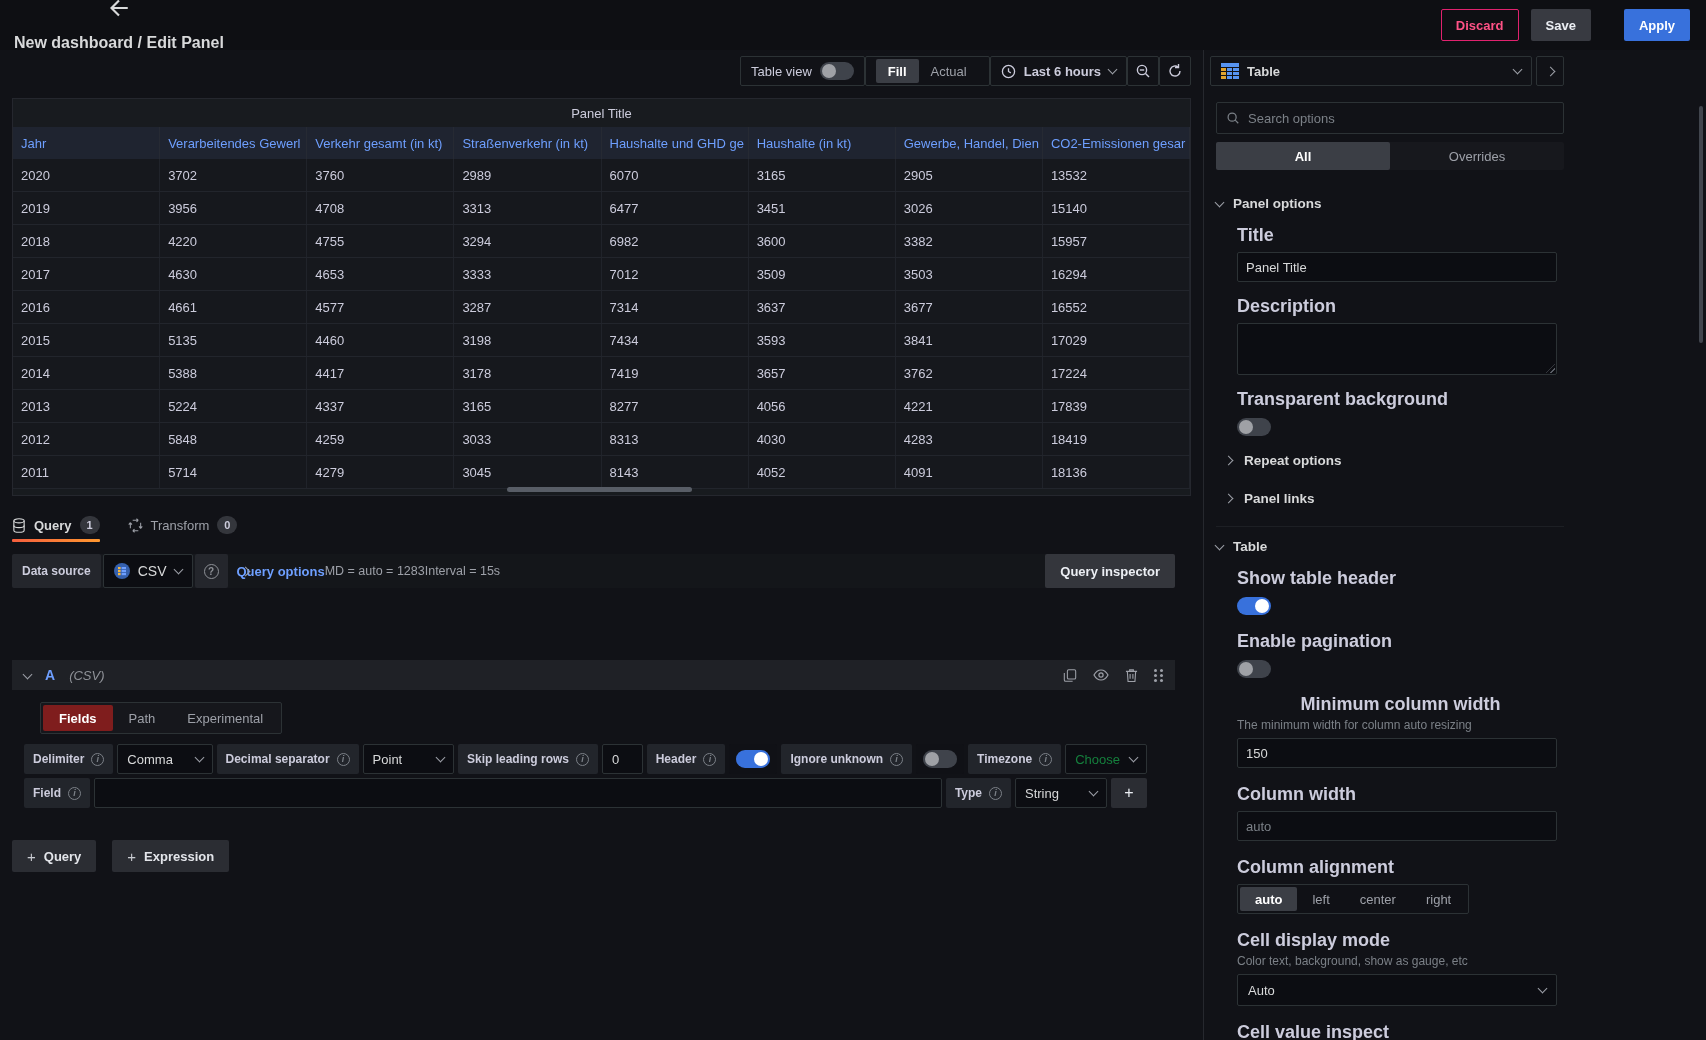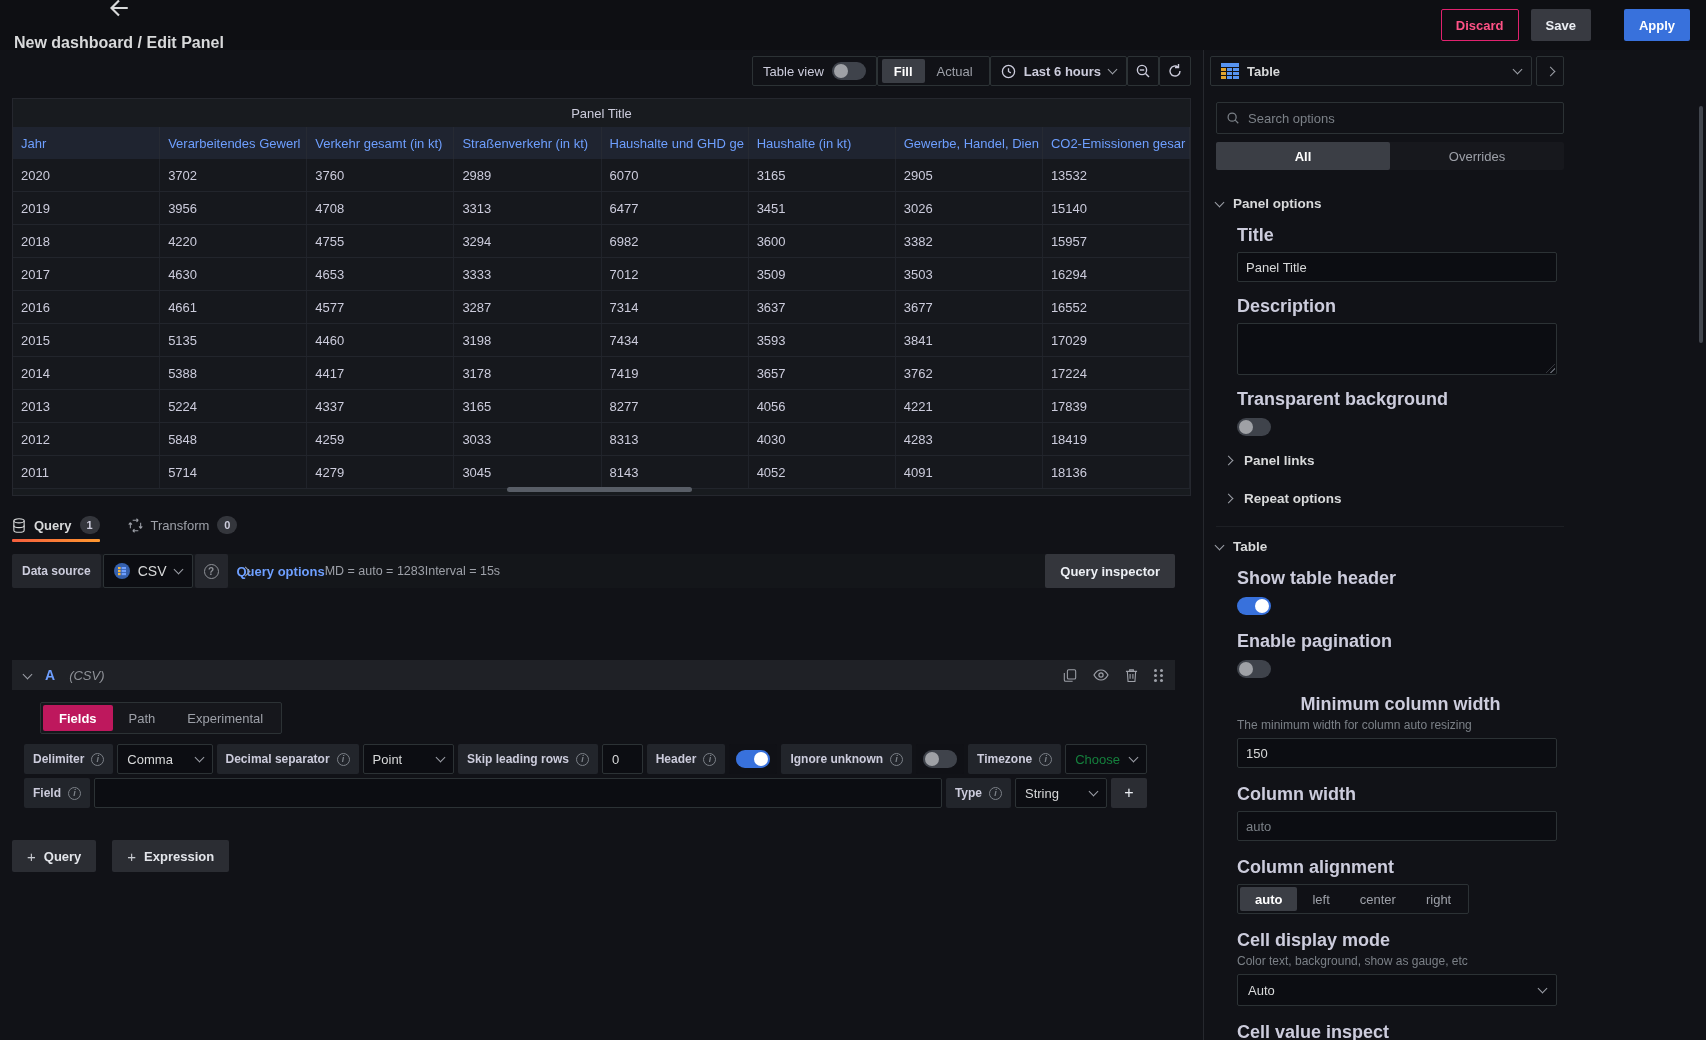--- a/index.html
+++ b/index.html
@@ -19,21 +19,21 @@
 
   
   .content { display:flex; height:990px; }
   .main { width:1203px; position:relative; }
   .vdivider { width:1px; background:#26282e; }
   .sidebar { width:502px; position:relative; }
 
   
   .toolbar { height:30px; margin:6px 12px 0 12px; display:flex; justify-content:flex-end; }
   .tb-box { height:30px; border:1px solid #2c3235; border-radius:2px; display:flex; align-items:center; padding:0 10px; gap:8px; color:#ccccdc; font-weight:500; background:#111217; }
-  .tb-seg { padding:4px; gap:0; }
+  .tb-seg { padding:10px; gap:0; }
   .tb-seg .seg { height:24px; padding:0 12px; display:flex; align-items:center; border-radius:2px; color:#9da0a8; font-weight:500; }
   .tb-seg .seg.active { background:#3b3e45; color:#ffffff; font-weight:600; }
   .tb-icon { width:32px; justify-content:center; padding:0; }
 
   
   .toggle { width:34px; height:18px; border-radius:9px; position:relative; background:#3f434b; flex:0 0 auto; cursor:pointer; }
   .toggle .knob { width:14px; height:14px; border-radius:50%; background:#9fa1a6; position:absolute; top:2px; left:2px; }
   .toggle.on { background:#3871dc; }
   .toggle.on .knob { left:18px; background:#ffffff; }
 
@@ -75,21 +75,21 @@
 
   
   .qcard { margin:72px 28px 0 12px; }
   .qhead { height:30px; background:#1f2126; display:flex; align-items:center; gap:14px; padding:0 12px; }
   .qref { color:#6e9fff; font-weight:700; font-size:14px; }
   .qtype { color:#8e9197; font-style:italic; }
   .qicons { margin-left:auto; display:flex; align-items:center; gap:16px; color:#9da0a8; }
   .grip { width:3px; height:3px; border-radius:50%; background:#9da0a8; box-shadow:6px 0 0 #9da0a8,0 5px 0 #9da0a8,6px 5px 0 #9da0a8,0 10px 0 #9da0a8,6px 10px 0 #9da0a8; margin:-10px 6px 0 0; }
   .ftabs { margin:12px 0 0 28px; display:inline-flex; border:1px solid #2c3235; border-radius:2px; padding:2px; background:#16171c; }
   .ftab { height:26px; padding:0 16px; display:flex; align-items:center; color:#9da0a8; font-weight:500; border-radius:2px; }
-  .ftab.active { background:#be185d; color:#ffffff; font-weight:600; }
+  .ftab.active { background:#7f1d1d; color:#ffffff; font-weight:600; }
   .optrow { margin:10px 28px 0 12px; display:flex; align-items:center; gap:4px; height:30px; }
   .optrow + .optrow { margin-top:4px; }
   .seg-label { height:30px; background:#22252b; display:flex; align-items:center; gap:7px; padding:0 9px; font-size:12px; font-weight:600; color:#ccccdc; border-radius:2px; flex:0 0 auto; }
   .seg-input { height:30px; background:#0c0d12; border:1px solid #2c3235; display:flex; align-items:center; gap:10px; padding:0 9px; border-radius:2px; color:#d8d9da; }
   .seg-input .ph { color:#15803d;text-align:center; }
   .seg-toggle { height:30px; background:#101116; display:flex; align-items:center; padding:0 7px; border-radius:2px; }
   .grow { flex:1; justify-content:space-between; }
   .num-in { width:42px; }
   .field-input { flex:1; height:30px; background:#0c0d12; border:1px solid #2c3235; border-radius:2px; color:#d8d9da; padding:0 8px; font-size:13px; font-family:inherit; }
   .plus-chip { width:36px; height:30px; background:#2b2d33; border-radius:2px; display:flex; align-items:center; justify-content:center; color:#eceff4; font-size:16px; flex:0 0 auto; }
@@ -533,25 +533,25 @@
           <textarea class="opt-input" style=""></textarea>
           <span class="ta-corner"></span>
         </div>
         <div class="opt-label">Transparent background</div>
         <span class="toggle opt-toggle" style="display:block;">
             <span class="knob"></span>
           </span>
       </div>
       <div class="collapse-row">
         <span class="chev right"></span>
-        <span>Panel links</span>
+        <span>Repeat options</span>
       </div>
       <div class="collapse-row">
         <span class="chev right"></span>
-        <span>Repeat options</span>
+        <span>Panel links</span>
       </div>
 
       <div class="sect-sep"></div>
 
       <div class="sect-head" style="margin-top:12px;">
         <span class="chev"></span>
         <span>Table</span>
       </div>
       <div class="sect-body">
         <div class="opt-label">Show table header</div>

